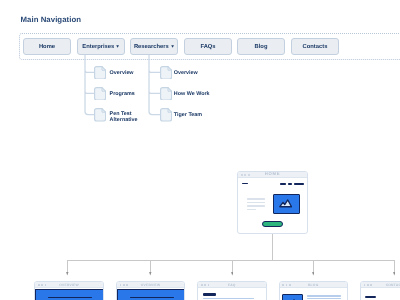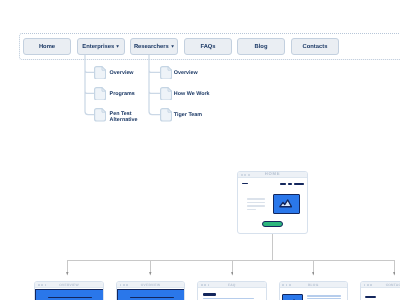--- a/index.html
+++ b/index.html
@@ -30,20 +30,21 @@
   .mock { position:absolute; background:#fff; border:1px solid #d7e1ed; border-radius:3px; overflow:hidden; }
   .mock-bar { position:absolute; left:0; right:0; top:0; background:#edf1f6; border-bottom:1px solid #dde6ef; }
   .dot { position:absolute; background:#c6d1de; border-radius:50%; }
   .mock-title { position:absolute; left:0; right:0; text-align:center; color:#b6c2d2; font-weight:bold; }
   .bar { position:absolute; border-radius:1px; }
 </style>
 </head>
 <body>
 
 <div id="root">
+  <div id="page-title">Main Navigation</div>
   <div id="nav-container"></div>
   <div id="nav-buttons">
       <div class="nav-btn" style="left: 23px;">
         <span>Home</span>
       </div>
       <div class="nav-btn" style="left: 77px;">
         <span>Enterprises</span>
         <svg class="caret" viewBox="0 0 8 7">
           <path d="M0.6 0.6 L7.4 0.6 L4 6.4 Z" fill="#1d3a66"></path>
         </svg>

